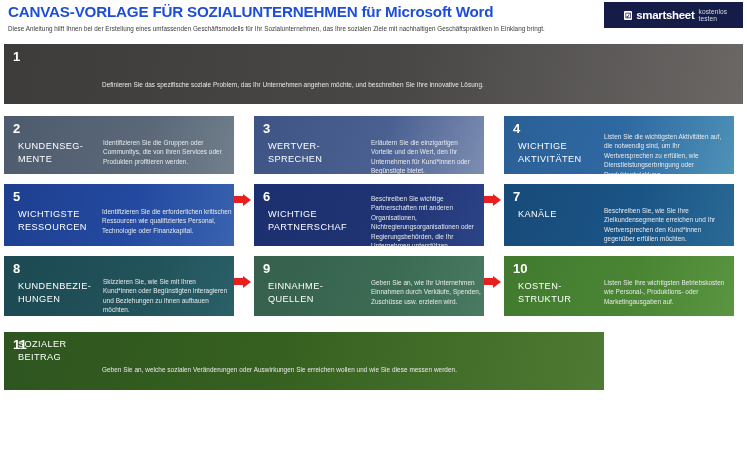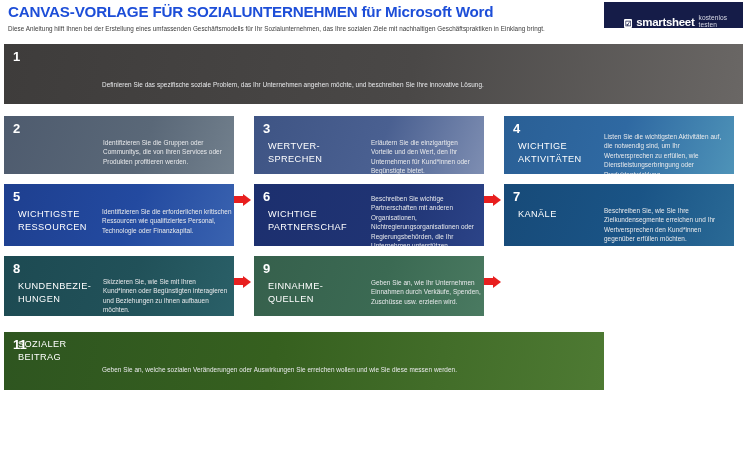--- a/index.html
+++ b/index.html
@@ -20,21 +20,21 @@
   }
   .doc-sub {
     position: absolute; left: 8px; top: 25px;
     font-size: 6.3px; color: #3a3a3a; letter-spacing: 0.05px;
     white-space: nowrap;
   }
   .brand {
     position: absolute; right: 4px; top: 2px;
     width: 139px; height: 26px;
     background: #151c48;
-    display: flex; align-items: flex-end; gap: 4px;
+    display: flex; align-items: center; gap: 4px;
     padding-left: 20px;
   }
   .brand-mark {
     width: 9px; height: 9px; background:#ffffff;
     display:flex; align-items:center; justify-content:center;
     color:#151c48; font-size:7px; line-height:9px; font-weight:700;
     border-radius:1px;
   }
   .brand-name { color:#fff; font-size:11.5px; font-weight:700; letter-spacing:-0.3px; }
   .brand-cta  { color:#d9dbe6; font-size:6.6px; letter-spacing:0.1px; }
@@ -180,20 +180,22 @@
         <span class="body">Definieren Sie das spezifische soziale Problem, das Ihr Unternehmen angehen möchte, und beschreiben Sie Ihre innovative Lösung.</span>
       </div>
     </div>
 
     <div class="arrow-down-stem" style="left:50px; top:104px; height:8px;"></div>
     <div class="arrow-down" style="left:46px; top:111px;"></div>
 
     <div class="row row2">
       <div class="cell c2">
         <span class="num">2</span>
+        <span class="heading">KUNDENSEG-
+MENTE</span>
         <span class="body">Identifizieren Sie die Gruppen oder Communitys, die von Ihren Services oder Produkten profitieren werden.</span>
       </div>
       <div class="cell c3">
         <span class="num">3</span>
         <span class="heading">WERTVER-
 SPRECHEN</span>
         <span class="body">Erläutern Sie die einzigartigen Vorteile und den Wert, den Ihr Unternehmen für Kund*innen oder Begünstigte bietet.</span>
       </div>
       <div class="cell c4">
         <span class="num">4</span>
@@ -239,20 +241,26 @@
         <span class="heading">KUNDENBEZIE-
 HUNGEN</span>
         <span class="body">Skizzieren Sie, wie Sie mit Ihren Kund*innen oder Begünstigten interagieren und Beziehungen zu ihnen aufbauen möchten.</span>
       </div>
       <div class="cell c9">
         <span class="num">9</span>
         <span class="heading">EINNAHME-
 QUELLEN</span>
         <span class="body">Geben Sie an, wie Ihr Unternehmen Einnahmen durch Verkäufe, Spenden, Zuschüsse usw. erzielen wird.</span>
       </div>
+      <div class="cell c10">
+        <span class="num">10</span>
+        <span class="heading">KOSTEN-
+STRUKTUR</span>
+        <span class="body">Listen Sie Ihre wichtigsten Betriebskosten wie Personal-, Produktions- oder Marketingausgaben auf.</span>
+      </div>
     </div>
 
     <div class="arrow-right-stem" style="left:234px; top:316px; width:9px;"></div>
     <div class="arrow-right" style="left:243px; top:313.5px;"></div>
     <div class="arrow-right-stem" style="left:484px; top:316px; width:9px;"></div>
     <div class="arrow-right" style="left:493px; top:313.5px;"></div>
 
     <div class="row row5">
       <div class="cell c11">
         <span class="num">11</span>

